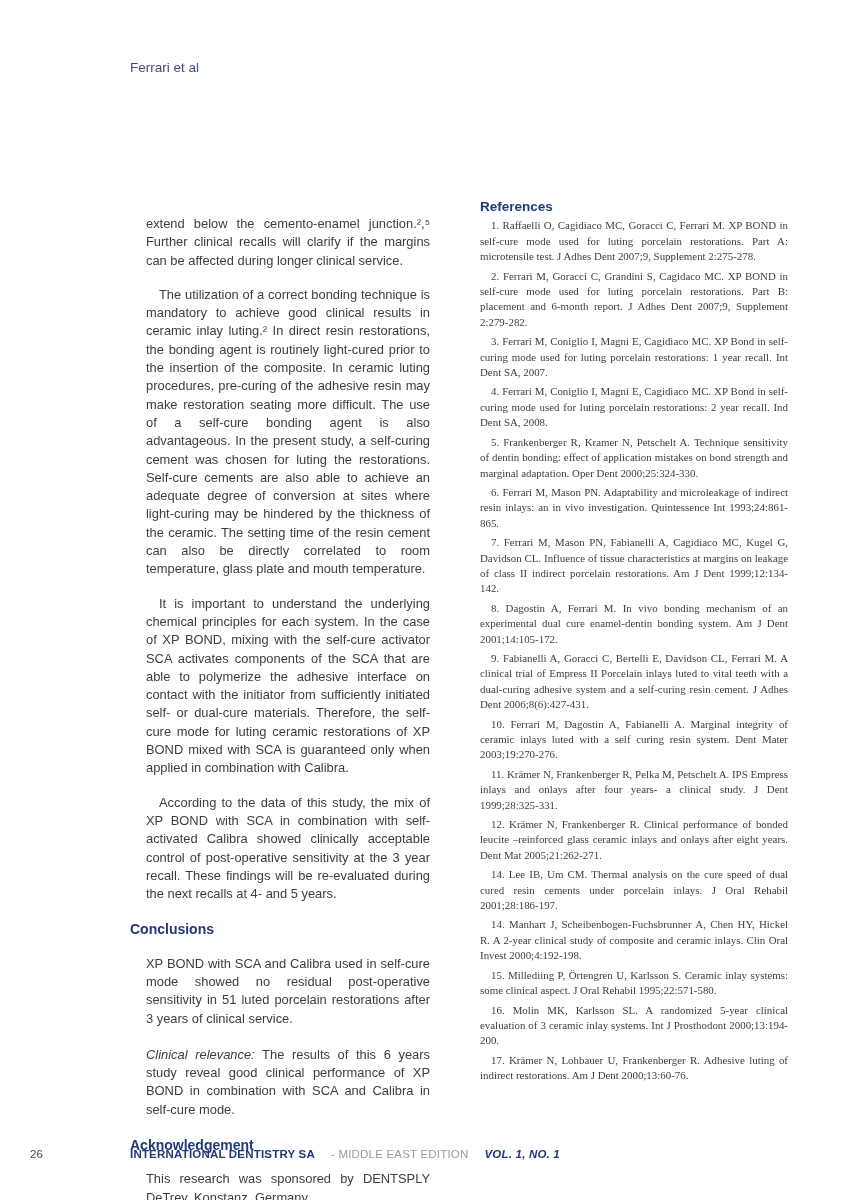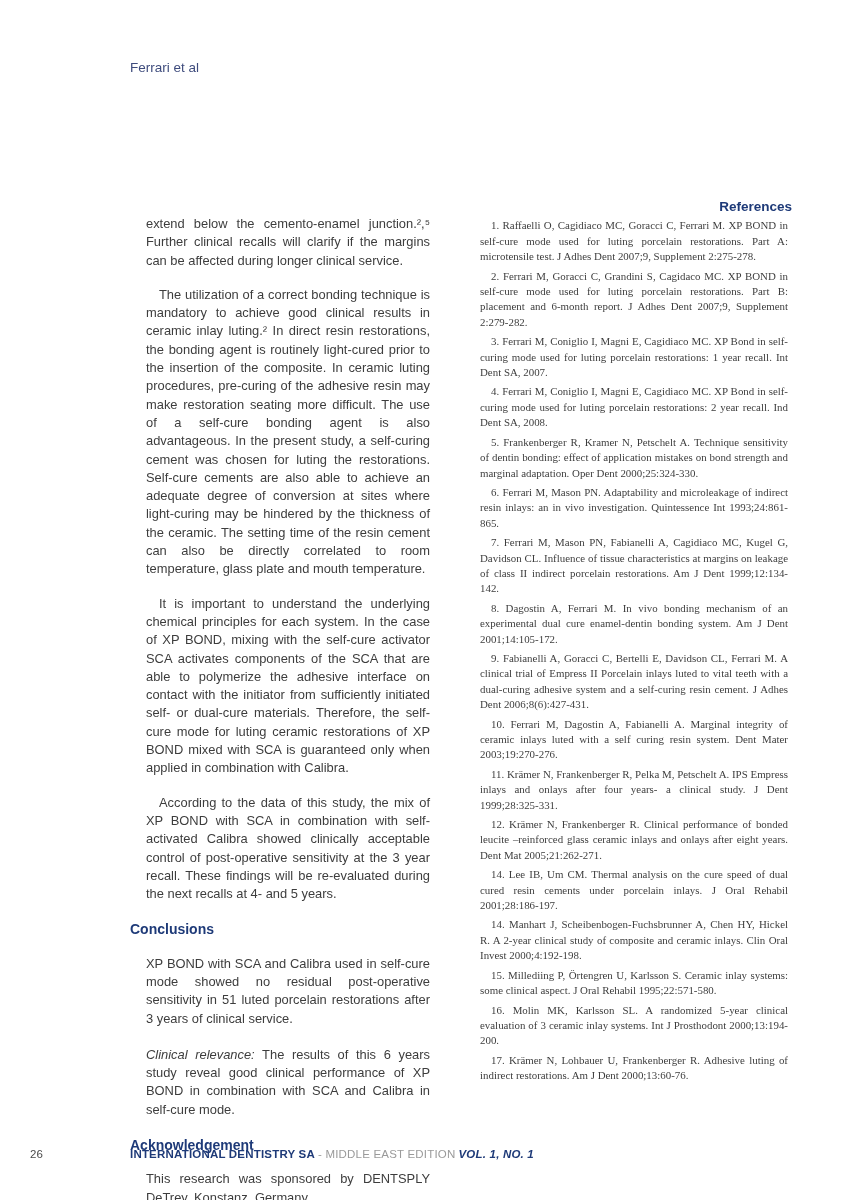--- a/index.html
+++ b/index.html
@@ -57,22 +57,22 @@
     font-size: 14px;
     font-weight: bold;
     color: #1e3a78;
     margin: 17px 0 3px 0;
     text-align: left;
   }
   .refs-heading {
     font-size: 13.5px;
     font-weight: bold;
     color: #1e3a78;
-    margin: 0 0 3px 16px;
-    text-align: right;
+    margin: 0 0 3px 4px;
+    text-align: left;
   }
   .ref {
     margin: 4px;
     text-indent: 11px;
     font-family: Liberation Serif, serif;
   }
   .italic {
     font-style: italic;
   }
   .footer {
@@ -96,21 +96,21 @@
     top: 0;
     white-space: nowrap;
     letter-spacing: 0.2px;
   }
   .footer-journal {
     font-weight: bold;
     color: #1e3a78;
   }
   .footer-edition {
     color: #9a9a9a;
-    margin: 0 3px;
+    margin: 0 16px;
   }
   .footer-volume {
     font-weight: bold;
     font-style: italic;
     color: #1e3a78;
   }
 </style>
 </head>
 <body>
 

